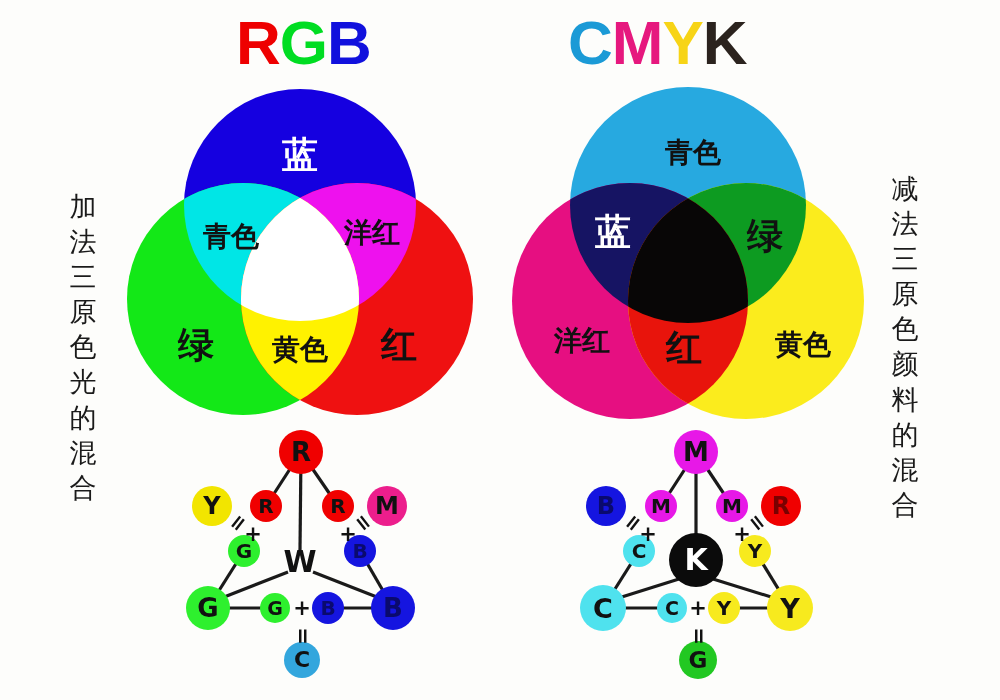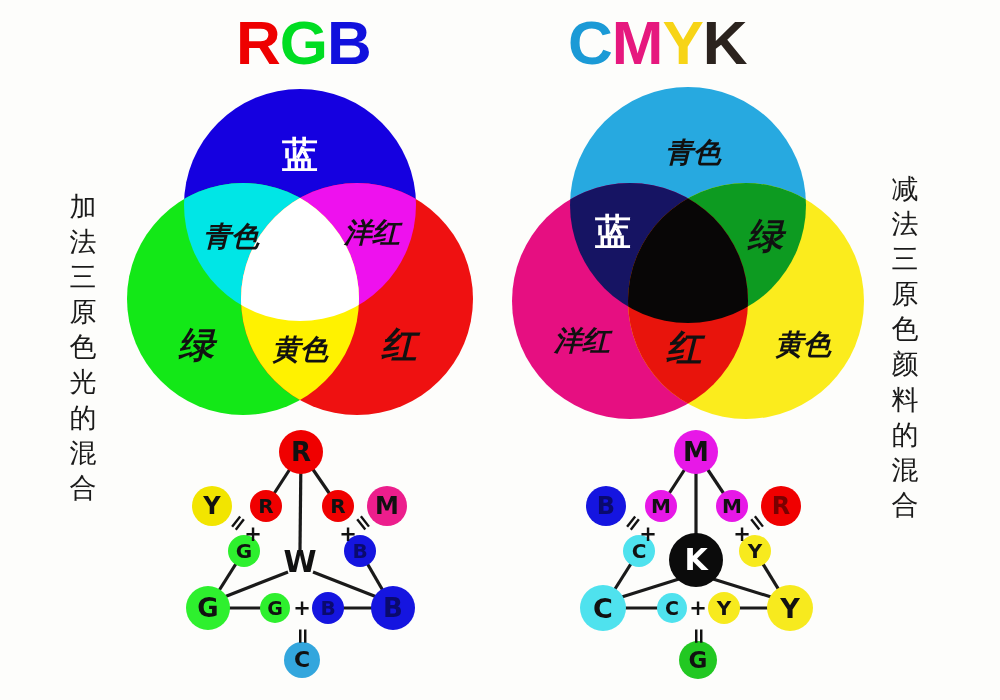--- a/index.html
+++ b/index.html
@@ -51,21 +51,21 @@
   .venn-label {
     position: absolute;
     font-family: "DejaVu Sans", "Liberation Sans", sans-serif;
     font-weight: bold;
     white-space: nowrap;
     transform: translate(-50%, -50%);
     line-height: 1;
   }
   .venn-label.big { font-size: 36px; }
   .venn-label.mid { font-size: 28px; }
-  .lbl-dark { color: #111111; font-style: italic; }
+  .lbl-dark { color: #111111; }
   .lbl-light { color: #ffffff; }
 
   
   .nodes { position: absolute; }
   .nodes svg { display: block; }
   .node-text {
     position: absolute;
     transform: translate(-50%, -50%);
     font-family: "DejaVu Sans", "Liberation Sans", sans-serif;
     font-weight: bold;

